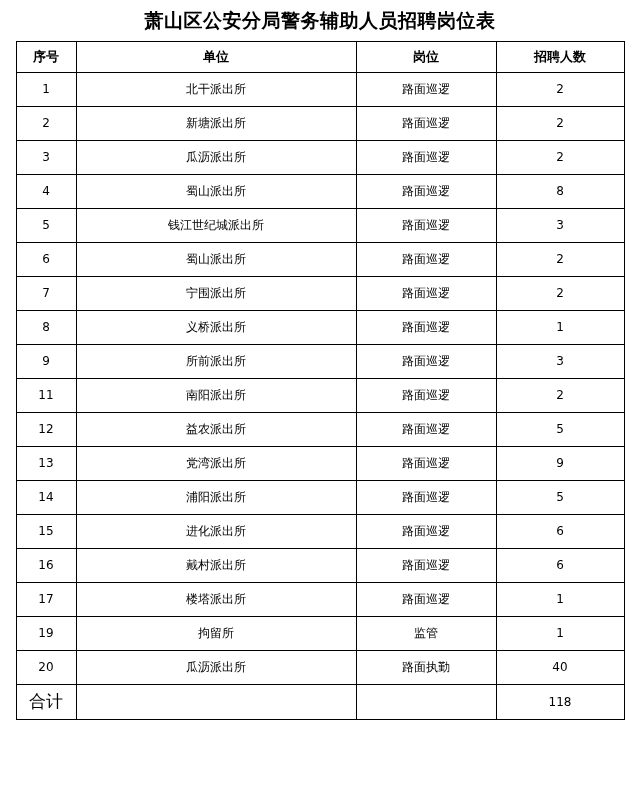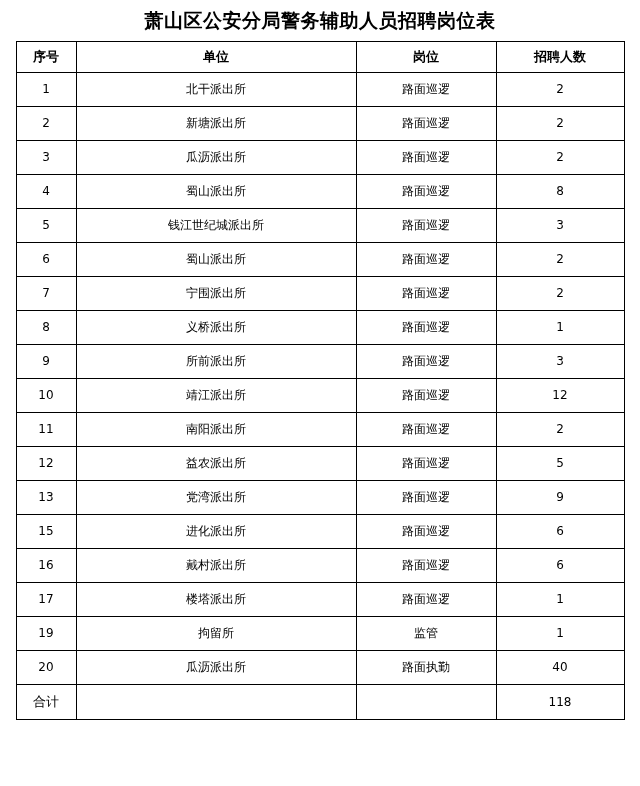--- a/index.html
+++ b/index.html
@@ -53,21 +53,21 @@
     margin-top: 16px;
   }
   col.c-index { width: 60px; }
   col.c-unit  { width: 280px; }
   col.c-post  { width: 140px; }
   col.c-count { width: 128px; }
   tr.total-row td {
     height: 34px;
   }
   tr.total-row td.label {
-    font-size: 13px;
+    font-size: 17px;
   }
 </style>
 </head>
 <body>
 
 <div class="page">
 
   <div class="doc-title">萧山区公安分局警务辅助人员招聘岗位表</div>
 
   <table class="roster">
@@ -134,42 +134,42 @@
         <td>路面巡逻</td>
         <td>1</td>
       </tr>
       <tr>
         <td>9</td>
         <td>所前派出所</td>
         <td>路面巡逻</td>
         <td>3</td>
       </tr>
       <tr>
-        <td>10</td>
-        <td>靖江派出所</td>
-        <td>路面巡逻</td>
-        <td>12</td>
-      </tr>
-      <tr>
         <td>11</td>
         <td>南阳派出所</td>
         <td>路面巡逻</td>
         <td>2</td>
       </tr>
       <tr>
         <td>12</td>
         <td>益农派出所</td>
         <td>路面巡逻</td>
         <td>5</td>
       </tr>
       <tr>
         <td>13</td>
         <td>党湾派出所</td>
         <td>路面巡逻</td>
         <td>9</td>
+      </tr>
+      <tr>
+        <td>14</td>
+        <td>浦阳派出所</td>
+        <td>路面巡逻</td>
+        <td>5</td>
       </tr>
       <tr>
         <td>15</td>
         <td>进化派出所</td>
         <td>路面巡逻</td>
         <td>6</td>
       </tr>
       <tr>
         <td>16</td>
         <td>戴村派出所</td>

